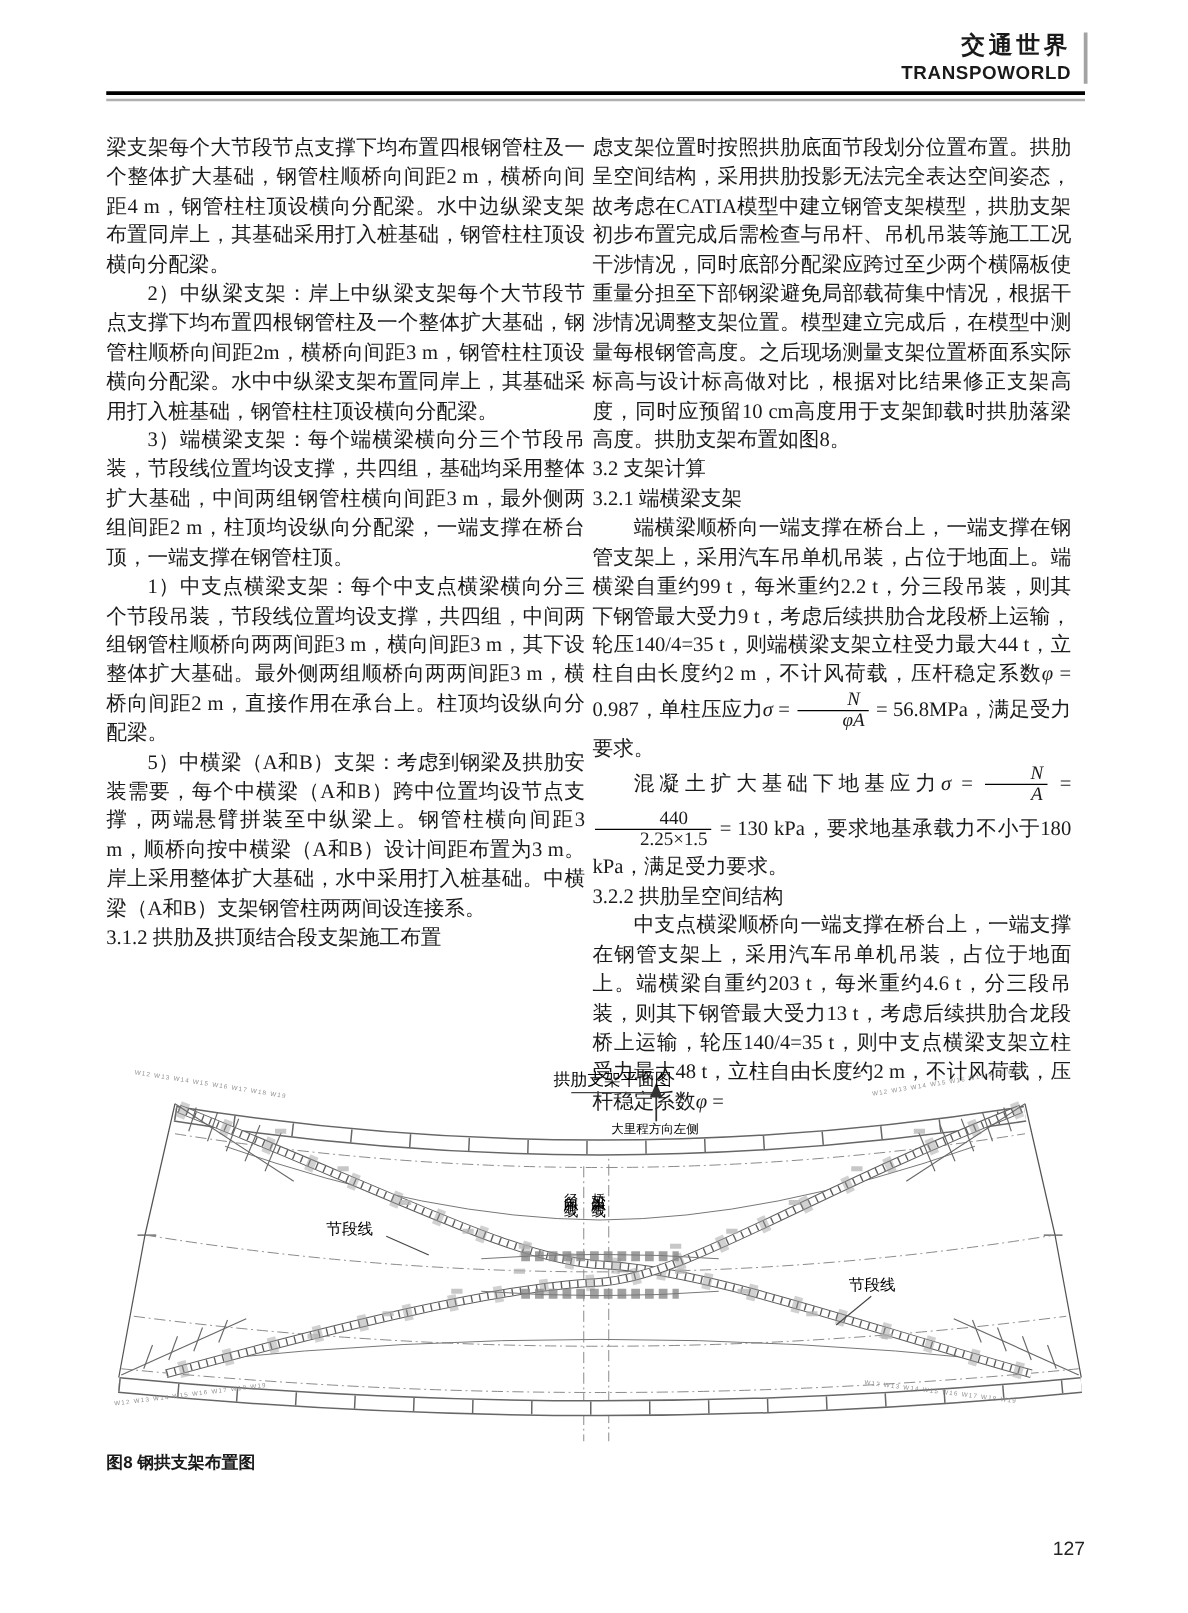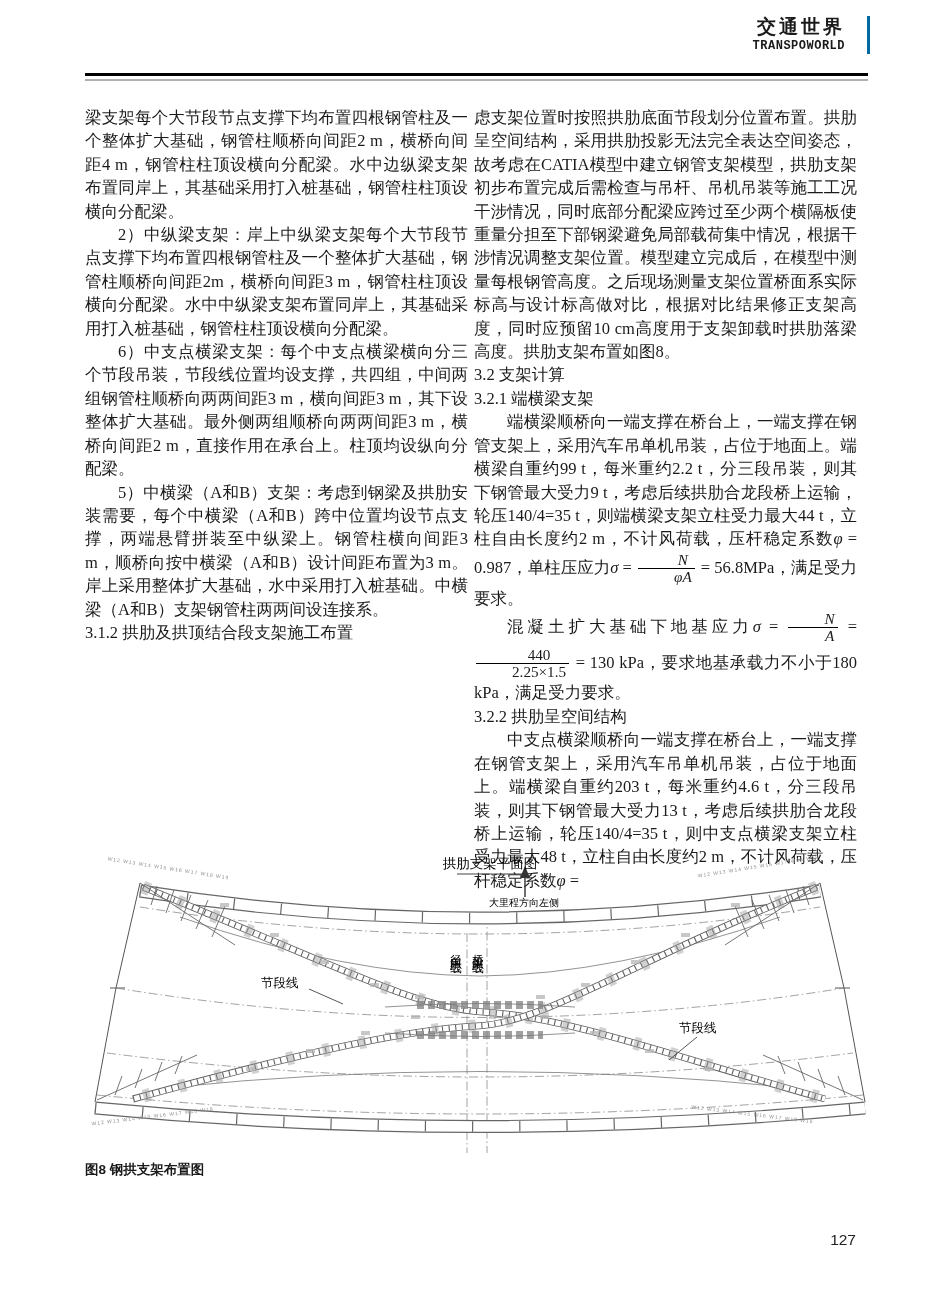--- a/index.html
+++ b/index.html
@@ -1,23 +1,23 @@
 <!DOCTYPE html>
 <html><head>
 <meta charset="utf-8">
 <style>
   html,body{margin:0;padding:0;background:#fff;}
   .page{position:relative;width:950px;height:1290px;background:#fff;overflow:hidden;
         font-family:"Liberation Serif","DejaVu Serif",serif;color:#1a1a1a;}
   
-  .jheader{position:absolute;top:16px;right:80px;text-align:right;
-           border-right:3px solid #0369a1;padding-right:22px;line-height:1.15;}
+  .jheader{position:absolute;top:26px;right:80px;text-align:right;
+           border-right:3px solid #a3a3a3;padding-right:10px;line-height:1.15;}
   .jtitle{font-size:19px;font-weight:bold;letter-spacing:3px;}
-  .jsub{font-size:12px;font-weight:bold;letter-spacing:.5px;
-        font-family:Liberation Mono, monospace;margin-top:2px;text-align:right;}
+  .jsub{font-size:15px;font-weight:bold;letter-spacing:.5px;
+        font-family:Liberation Sans, sans-serif;margin-top:2px;text-align:right;}
   .rule-thick{position:absolute;top:73px;left:85px;width:783px;height:3px;background:#000;}
   .rule-thin{position:absolute;top:79px;left:85px;width:783px;height:2px;background:#b0b0b0;}
   
   .cols{position:absolute;top:106px;left:85px;width:783px;display:flex;gap:6px;}
   .col{width:383px;}
   .blk{margin:0;font-size:16.5px;line-height:23.4px;text-align:justify;}
   .blk.ind{text-indent:2em;}
   .blk.heading{text-indent:0;}
   .frac{display:inline-block;vertical-align:middle;text-align:center;
         font-size:0.92em;line-height:1.08;margin:1px 2px;}
@@ -39,40 +39,41 @@
   .fseg2{left:594px;top:165px;font-size:12.5px;}
   .cticks{position:absolute;font-size:5px;color:#8f8f8f;letter-spacing:1px;
           font-family:"Liberation Sans","DejaVu Sans",sans-serif;white-space:nowrap;}
   .ctl{left:22px;top:10px;transform:rotate(9deg);}
   .ctr{left:612px;top:8px;transform:rotate(-9deg);}
   .cbl{left:6px;top:258px;transform:rotate(-7deg);}
   .cbr{left:606px;top:256px;transform:rotate(7deg);}
   .figcaption{position:absolute;top:1161px;left:85px;width:790px;text-align:left;
               font-weight:bold;font-size:13.5px;
               font-family:"Liberation Sans","DejaVu Sans",sans-serif;}
-  .pagenum{position:absolute;top:1231px;right:94px;font-size:15.5px;
+  .pagenum{position:absolute;top:1231px;right:82px;font-size:15.5px;
            font-family:"Liberation Sans","DejaVu Sans",sans-serif;color:#222;}
 </style>
 </head>
 <body>
 
 <div class="page">
 
   <div class="jheader">
     <div class="jtitle">交通世界</div>
     <div class="jsub">TRANSPOWORLD</div>
   </div>
   <div class="rule-thick"></div>
   <div class="rule-thin"></div>
 
   <div class="cols">
     <div class="col">
         <p class="blk body">梁支架每个大节段节点支撑下均布置四根钢管柱及一个整体扩大基础，钢管柱顺桥向间距2 m，横桥向间距4 m，钢管柱柱顶设横向分配梁。水中边纵梁支架布置同岸上，其基础采用打入桩基础，钢管柱柱顶设横向分配梁。</p>
         <p class="blk body ind">2）中纵梁支架：岸上中纵梁支架每个大节段节点支撑下均布置四根钢管柱及一个整体扩大基础，钢管柱顺桥向间距2m，横桥向间距3 m，钢管柱柱顶设横向分配梁。水中中纵梁支架布置同岸上，其基础采用打入桩基础，钢管柱柱顶设横向分配梁。</p>
-        <p class="blk body ind">6）中支点横梁支架：每个中支点横梁横向分三个节段吊装，节段线位置均设支撑，共四组，中间两组钢管柱顺桥向两两间距3 m，横向间距3 m，其下设整体扩大基础。最外侧两组顺桥向两两间距3 m，横桥向间距2 m，直接作用在承台上。柱顶均设纵向分配梁。</p>
+        <p class="blk body ind">3）端横梁支架：每个端横梁横向分三个节段吊装，节段线位置均设支撑，共四组，基础均采用整体扩大基础，中间两组钢管柱横向间距3 m，最外侧两组间距2 m，柱顶均设纵向分配梁，一端支撑在桥台顶，一端支撑在钢管柱顶。</p>
+        <p class="blk body ind">1）中支点横梁支架：每个中支点横梁横向分三个节段吊装，节段线位置均设支撑，共四组，中间两组钢管柱顺桥向两两间距3 m，横向间距3 m，其下设整体扩大基础。最外侧两组顺桥向两两间距3 m，横桥向间距2 m，直接作用在承台上。柱顶均设纵向分配梁。</p>
         <p class="blk body ind">5）中横梁（A和B）支架：考虑到钢梁及拱肋安装需要，每个中横梁（A和B）跨中位置均设节点支撑，两端悬臂拼装至中纵梁上。钢管柱横向间距3 m，顺桥向按中横梁（A和B）设计间距布置为3 m。岸上采用整体扩大基础，水中采用打入桩基础。中横梁（A和B）支架钢管柱两两间设连接系。</p>
         <p class="blk heading">3.1.2 拱肋及拱顶结合段支架施工布置</p>
       </div>
     <div class="col">
         <p class="blk body">虑支架位置时按照拱肋底面节段划分位置布置。拱肋呈空间结构，采用拱肋投影无法完全表达空间姿态，故考虑在CATIA模型中建立钢管支架模型，拱肋支架初步布置完成后需检查与吊杆、吊机吊装等施工工况干涉情况，同时底部分配梁应跨过至少两个横隔板使重量分担至下部钢梁避免局部载荷集中情况，根据干涉情况调整支架位置。模型建立完成后，在模型中测量每根钢管高度。之后现场测量支架位置桥面系实际标高与设计标高做对比，根据对比结果修正支架高度，同时应预留10 cm高度用于支架卸载时拱肋落梁高度。拱肋支架布置如图8。</p>
         <p class="blk heading">3.2 支架计算</p>
         <p class="blk heading">3.2.1 端横梁支架</p>
         <p class="blk body ind">端横梁顺桥向一端支撑在桥台上，一端支撑在钢管支架上，采用汽车吊单机吊装，占位于地面上。端横梁自重约99 t，每米重约2.2 t，分三段吊装，则其下钢管最大受力9 t，考虑后续拱肋合龙段桥上运输，轮压140/4=35 t，则端横梁支架立柱受力最大44 t，立柱自由长度约2 m，不计风荷载，压杆稳定系数<i>φ</i> = 0.987，单柱压应力<i>σ</i> = <span class="frac"><span class="fn it">N</span><span class="fd it">φA</span></span> = 56.8MPa，满足受力要求。</p>
         <p class="blk body ind">混凝土扩大基础下地基应力<i>σ</i> = <span class="frac"><span class="fn it">N</span><span class="fd it">A</span></span> = <span class="frac"><span class="fn">440</span><span class="fd">2.25×1.5</span></span> = 130 kPa，要求地基承载力不小于180 kPa，满足受力要求。</p>
         <p class="blk heading">3.2.2 拱肋呈空间结构</p>

